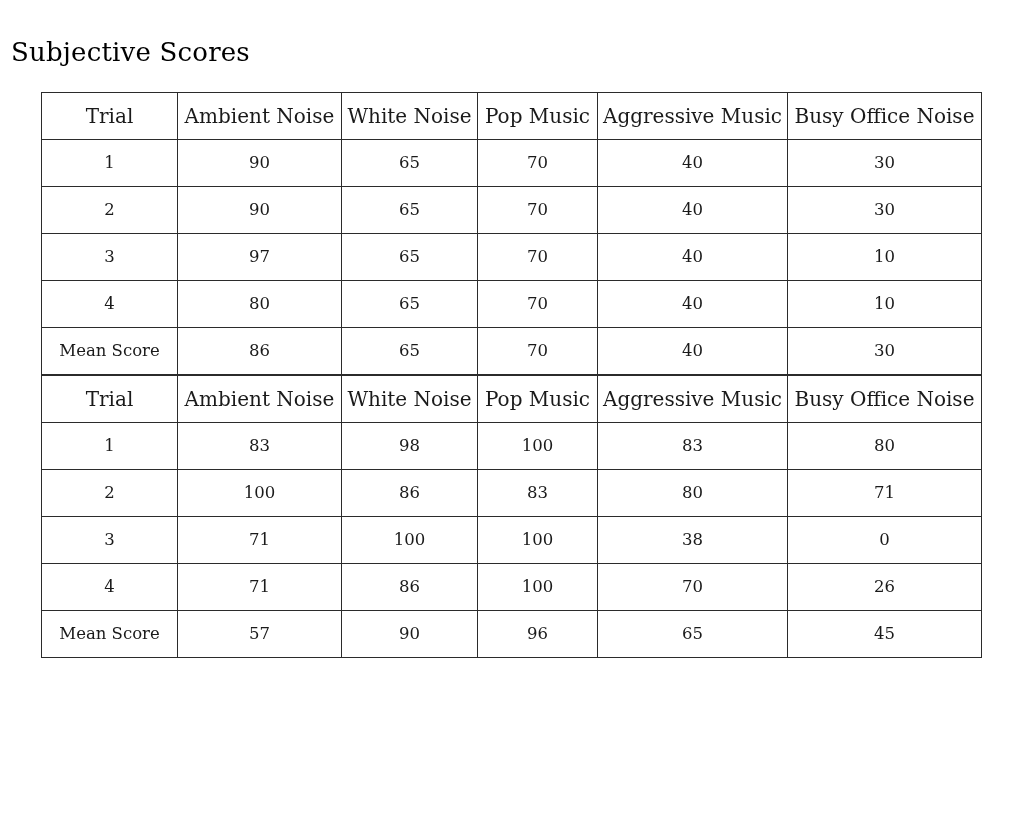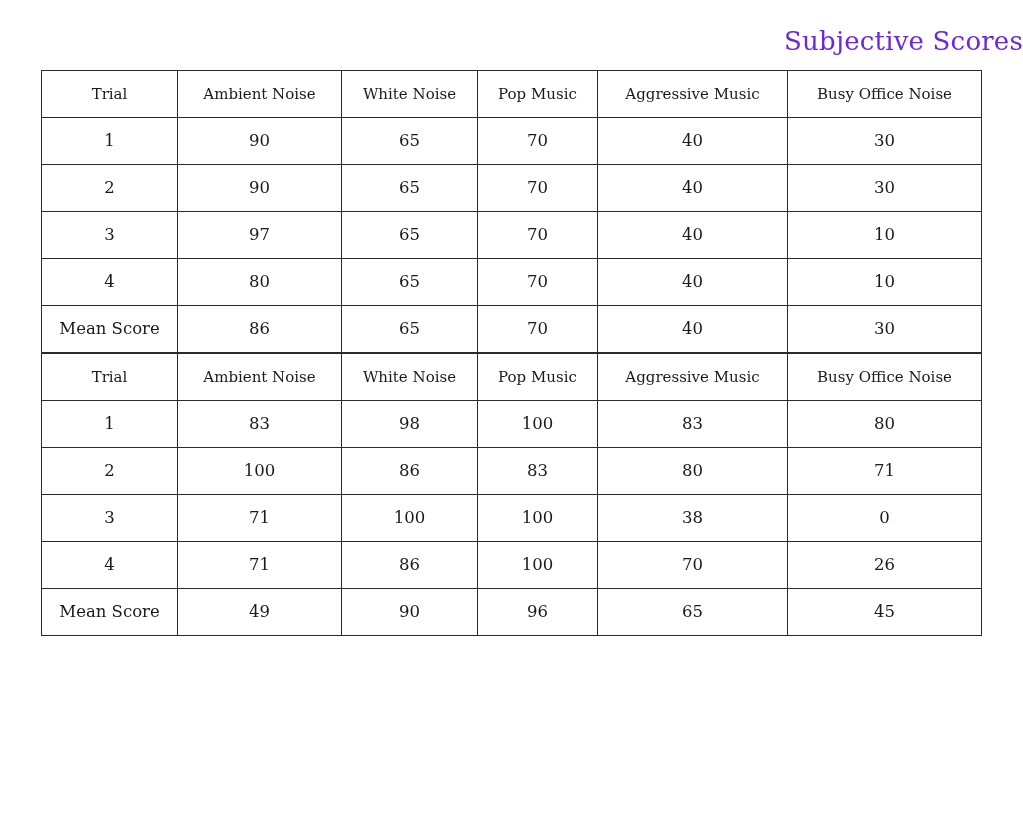--- a/index.html
+++ b/index.html
@@ -17,26 +17,26 @@
   .page {
     width: 1023px;
     height: 828px;
     position: relative;
     box-sizing: border-box;
   }
   .section {
     width: 100%;
   }
   .section-title {
-    text-align: right;
+    text-align: left;
     font-family: "DejaVu Serif", serif;
     font-size: 26px;
     font-weight: normal;
-    color: #6d28d9;
-    margin: 0;
+    color: #000000;
+    margin: 11px;
     letter-spacing: 0.2px;
   }
   table.score-table {
     border-collapse: collapse;
     margin: 0 auto;
     table-layout: fixed;
     background: #ffffff;
   }
   table.score-table td,
   table.score-table th {
@@ -45,21 +45,21 @@
     font-weight: normal;
     font-size: 16.5px;
     color: #1a1a1a;
     text-align: center;
     vertical-align: middle;
     padding: 0;
     height: 46px;
     line-height: 46px;
   }
   table.score-table th {
-    font-size: 15px;
+    font-size: 20px;
   }
   .col-trial   { width: 136px; }
   .col-c1      { width: 164px; }
   .col-c2      { width: 136px; }
   .col-c3      { width: 120px; }
   .col-c4      { width: 190px; }
   .col-c5      { width: 194px; }
 
   
   #section-subjective .section-title { padding-top: 26px; padding-bottom: 14px; }
@@ -184,21 +184,21 @@
         <tr>
           <td>4</td>
           <td>71</td>
           <td>86</td>
           <td>100</td>
           <td>70</td>
           <td>26</td>
         </tr>
         <tr>
           <td>Mean Score</td>
-          <td>49</td>
+          <td>57</td>
           <td>90</td>
           <td>96</td>
           <td>65</td>
           <td>45</td>
         </tr>
       </tbody>
     </table>
   </div>
 
 </div>

